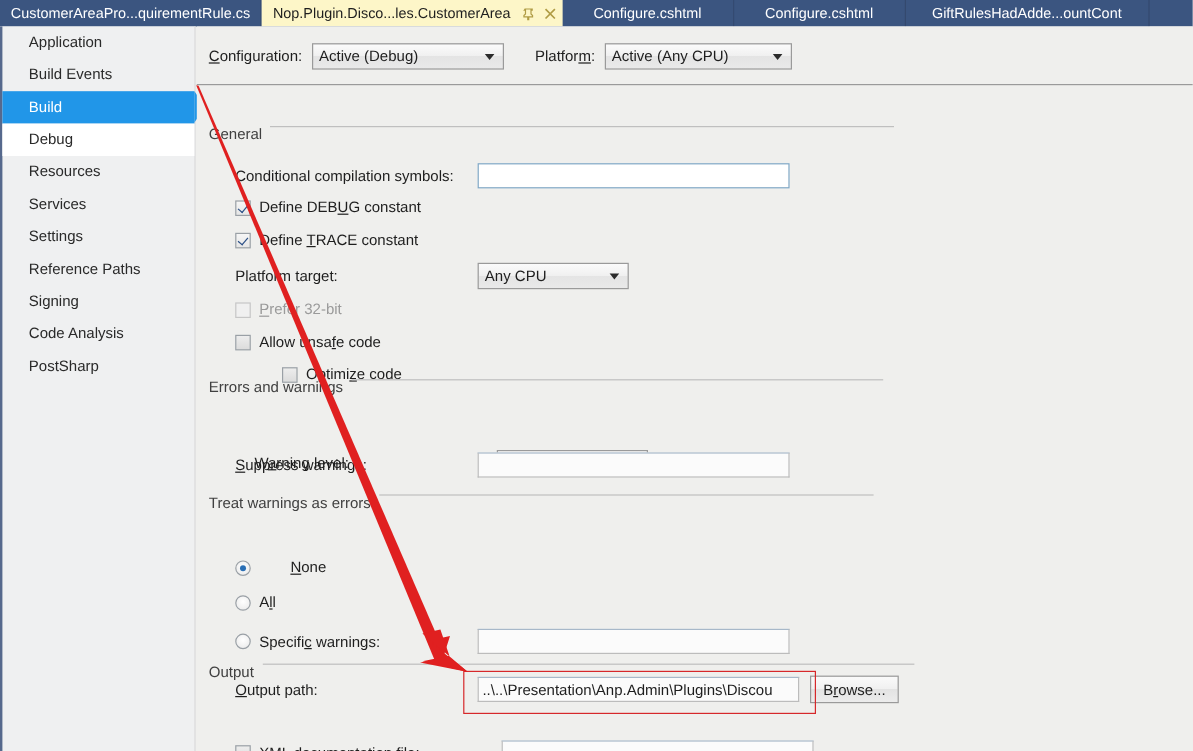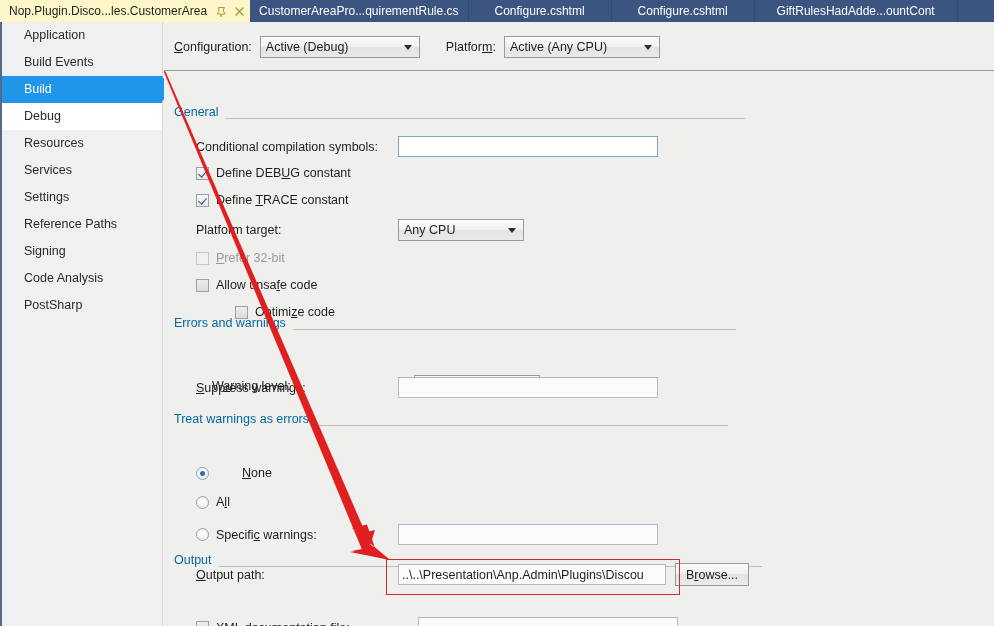--- a/index.html
+++ b/index.html
@@ -135,23 +135,23 @@
     width: 0; height: 0;
     border-left: 4.5px solid transparent;
     border-right: 4.5px solid transparent;
     border-top: 5px solid #2b2b2b;
   }
 
   
   .group {
     position: absolute;
     display: flex;
-    align-items: flex-end;
-    font-size: 12.5px;
-    color: #0369a1;
+    align-items: flex-start;
+    font-size: 12.5px;
+    color: #404040;
     white-space: nowrap;
   }
   .group .gline {
     height: 0;
     border-top: 1px solid #bfbfbf;
     margin-left: 7px;
   }
 
   
   .row {
@@ -262,41 +262,41 @@
     background: transparent;
     pointer-events: none;
   }
 </style>
 </head>
 <body>
 
 <div id="app">
 
   <div class="tabstrip">
+
+    <div class="tab">
+      <span class="tab-label">CustomerAreaPro...quirementRule.cs</span>
+    </div>
 
     <div class="tab active">
       <span class="tab-label">Nop.Plugin.Disco...les.CustomerArea</span>
       <span class="tab-icons">
         <span class="tab-ico">
           <svg width="11" height="11" viewBox="0 0 11 11">
             <path d="M2.5 1.5 h6 v1 h-1 v3.2 l1.3 1.3 v1 h-3.2 v2.5 h-0.8 v-2.5 h-3.2 v-1 l1.3 -1.3 v-3.2 h-1 z" fill="none" stroke="#b09c45" stroke-width="1"></path>
           </svg>
         </span>
         <span class="tab-ico">
           <svg width="11" height="11" viewBox="0 0 11 11">
             <path d="M1.6 1.6 L9.4 9.4 M9.4 1.6 L1.6 9.4" stroke="#b09c45" stroke-width="1.4" fill="none"></path>
           </svg>
         </span>
       </span>
     </div>
 
-    <div class="tab">
-      <span class="tab-label">CustomerAreaPro...quirementRule.cs</span>
-    </div>
-
     <div class="tab" style="padding:0 26px;">
       <span class="tab-label">Configure.cshtml</span>
     </div>
 
     <div class="tab" style="padding:0 26px;">
       <span class="tab-label">Configure.cshtml</span>
     </div>
 
     <div class="tab" style="padding:0 22px;">
       <span class="tab-label">GiftRulesHadAdde...ountCont</span>

